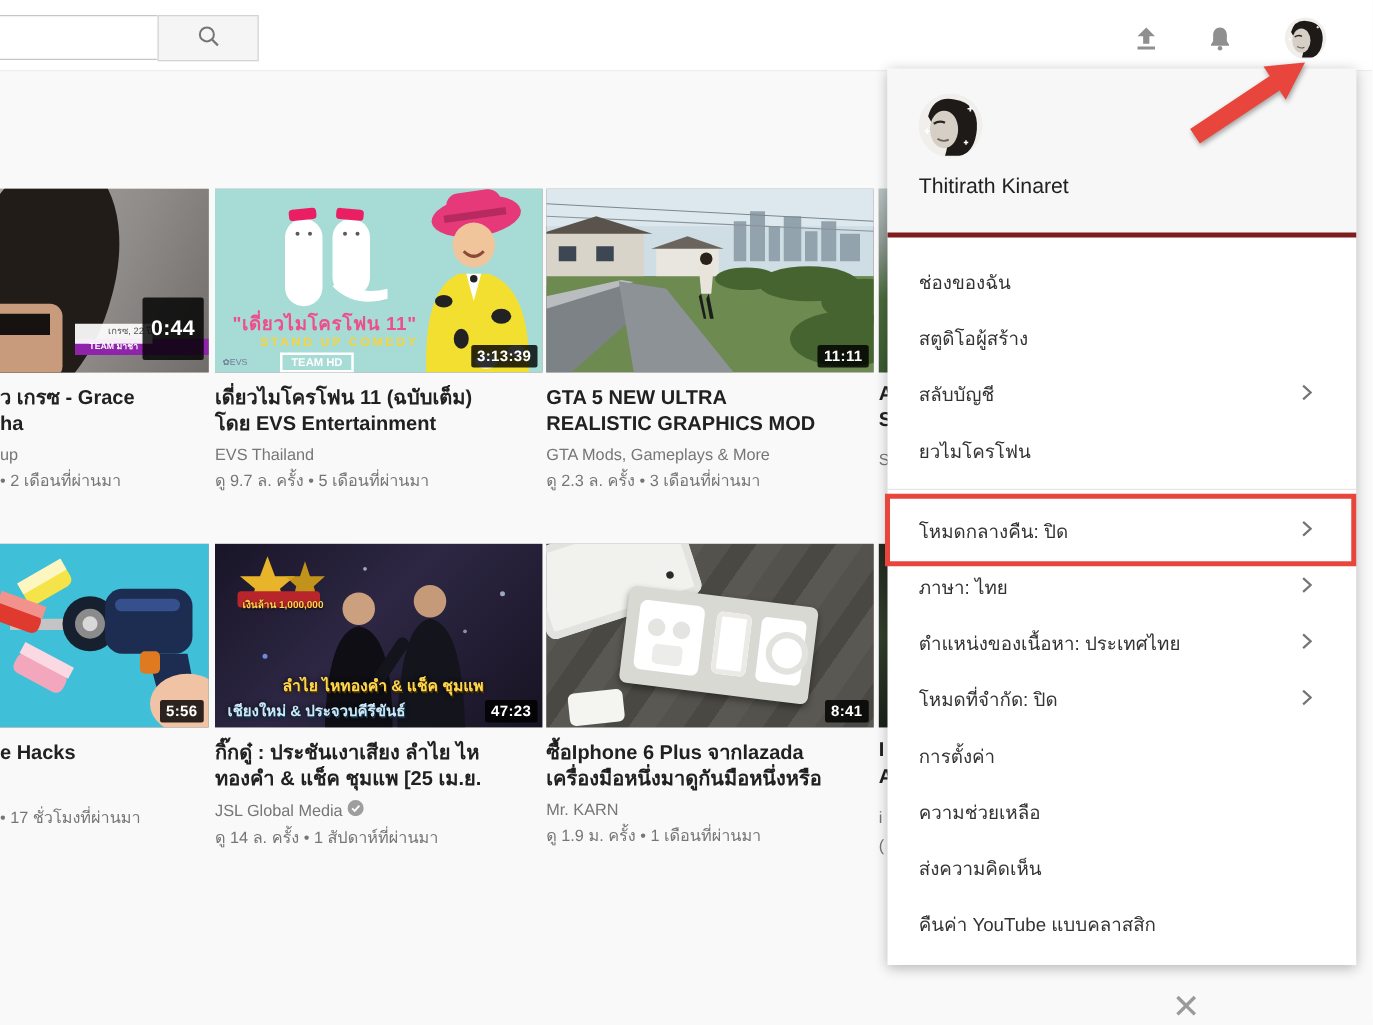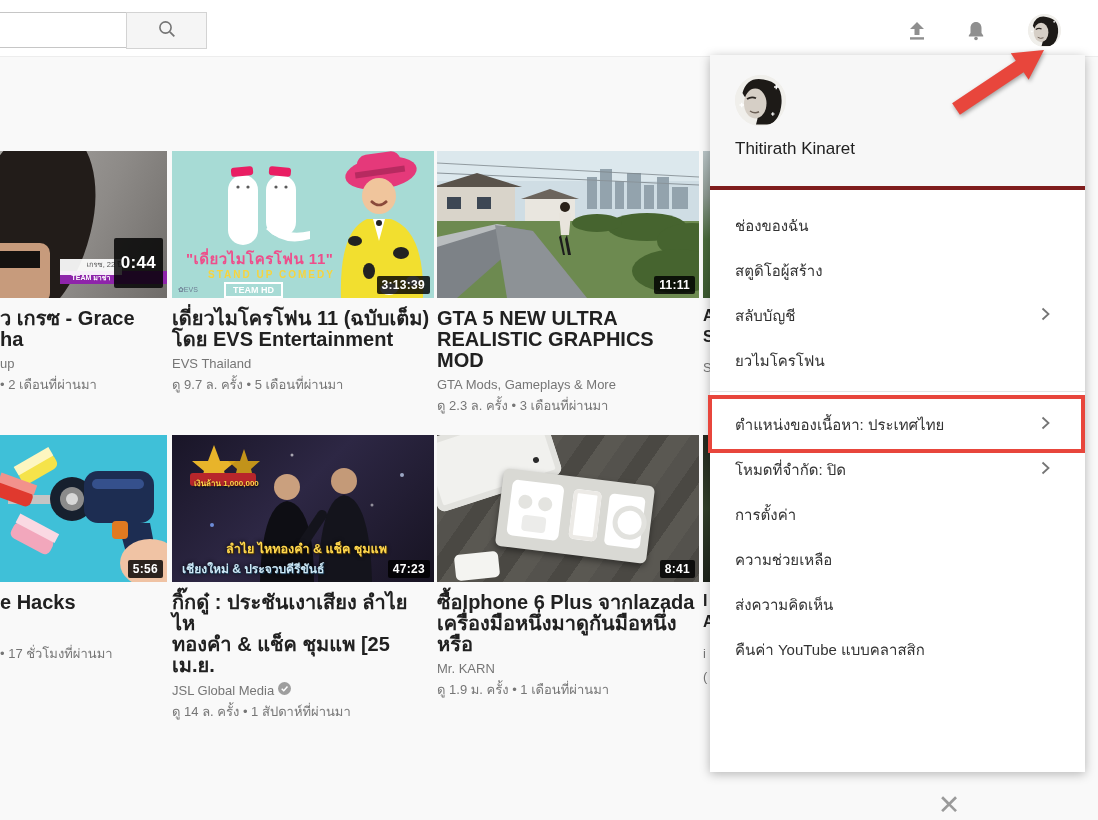--- a/index.html
+++ b/index.html
@@ -15,21 +15,21 @@
   .search-btn{position:absolute;left:126px;top:12px;width:81px;height:37px;background:#f5f5f5;border:1px solid #d3d3d3;box-sizing:border-box;display:flex;align-items:center;justify-content:center;cursor:pointer;}
   .tb-icon{position:absolute;top:18px;width:26px;height:26px;display:flex;align-items:center;justify-content:center;}
   .tb-upload{left:904px;}
   .tb-bell{left:963px;}
   .avatar-sm{position:absolute;left:1028px;top:14px;width:33px;height:33px;border-radius:50%;overflow:hidden;background:#efede9;}
   
   .card{position:absolute;z-index:1;}
   .thumb{position:relative;overflow:hidden;background:#888;width:262px;height:147px;}
   .duration{position:absolute;right:4px;bottom:4px;background:rgba(0,0,0,.82);color:#fff;font-weight:bold;font-size:12px;padding:2px 5px;border-radius:2px;letter-spacing:.3px;}
   .duration.big{font-size:17px;padding:15px 7px;bottom:10px;text-align:center;}
-  .vtitle{margin-top:10px;font-size:20px;font-weight:bold;color:#212121;line-height:21px;cursor:pointer;}
+  .vtitle{margin-top:10px;font-size:16px;font-weight:bold;color:#212121;line-height:21px;cursor:pointer;}
   .vchannel{margin-top:6px;font-size:13px;color:#767676;cursor:pointer;display:flex;align-items:center;gap:4px;}
   .vmeta{margin-top:3px;font-size:13px;color:#767676;}
   
   .menu{position:absolute;left:710px;top:55px;width:375px;height:717px;background:#fff;z-index:5;box-shadow:0 2px 10px rgba(0,0,0,.28);}
   .menu-head{height:135px;background:#f7f7f7;border-bottom:4px solid #7f1d1d;box-sizing:border-box;padding:20px 0 0 25px;}
   .menu-avatar{width:51px;height:51px;border-radius:50%;overflow:hidden;background:#efede9;}
   .menu-name{margin-top:13px;font-size:17px;color:#212121;}
   .menu-list{list-style:none;margin:0;padding:13px 0 0 0;}
   .menu-list.second{padding:0;margin-top:0;}
   .menu-sep{height:1px;background:#e6e6e6;margin:8px 0 10px 0;}
@@ -348,20 +348,32 @@
       </li>
       <li class="menu-item">
           <span>ยวไมโครโฟน</span>
         </li>
     </ul>
 
     <div class="menu-sep"></div>
 
     <ul class="menu-list second">
       <li class="menu-item">
+        <span>โหมดกลางคืน: ปิด</span>
+        <span><svg width="9" height="14" viewBox="0 0 9 14">
+              <path d="M1.5 1.5 L7.5 7 L1.5 12.5" stroke="#757575" stroke-width="1.8" fill="none"></path>
+            </svg></span>
+      </li>
+      <li class="menu-item">
+        <span>ภาษา: ไทย</span>
+        <span><svg width="9" height="14" viewBox="0 0 9 14">
+              <path d="M1.5 1.5 L7.5 7 L1.5 12.5" stroke="#757575" stroke-width="1.8" fill="none"></path>
+            </svg></span>
+      </li>
+      <li class="menu-item">
         <span>ตำแหน่งของเนื้อหา: ประเทศไทย</span>
         <span><svg width="9" height="14" viewBox="0 0 9 14">
               <path d="M1.5 1.5 L7.5 7 L1.5 12.5" stroke="#757575" stroke-width="1.8" fill="none"></path>
             </svg></span>
       </li>
       <li class="menu-item">
         <span>โหมดที่จำกัด: ปิด</span>
         <span><svg width="9" height="14" viewBox="0 0 9 14">
               <path d="M1.5 1.5 L7.5 7 L1.5 12.5" stroke="#757575" stroke-width="1.8" fill="none"></path>
             </svg></span>

